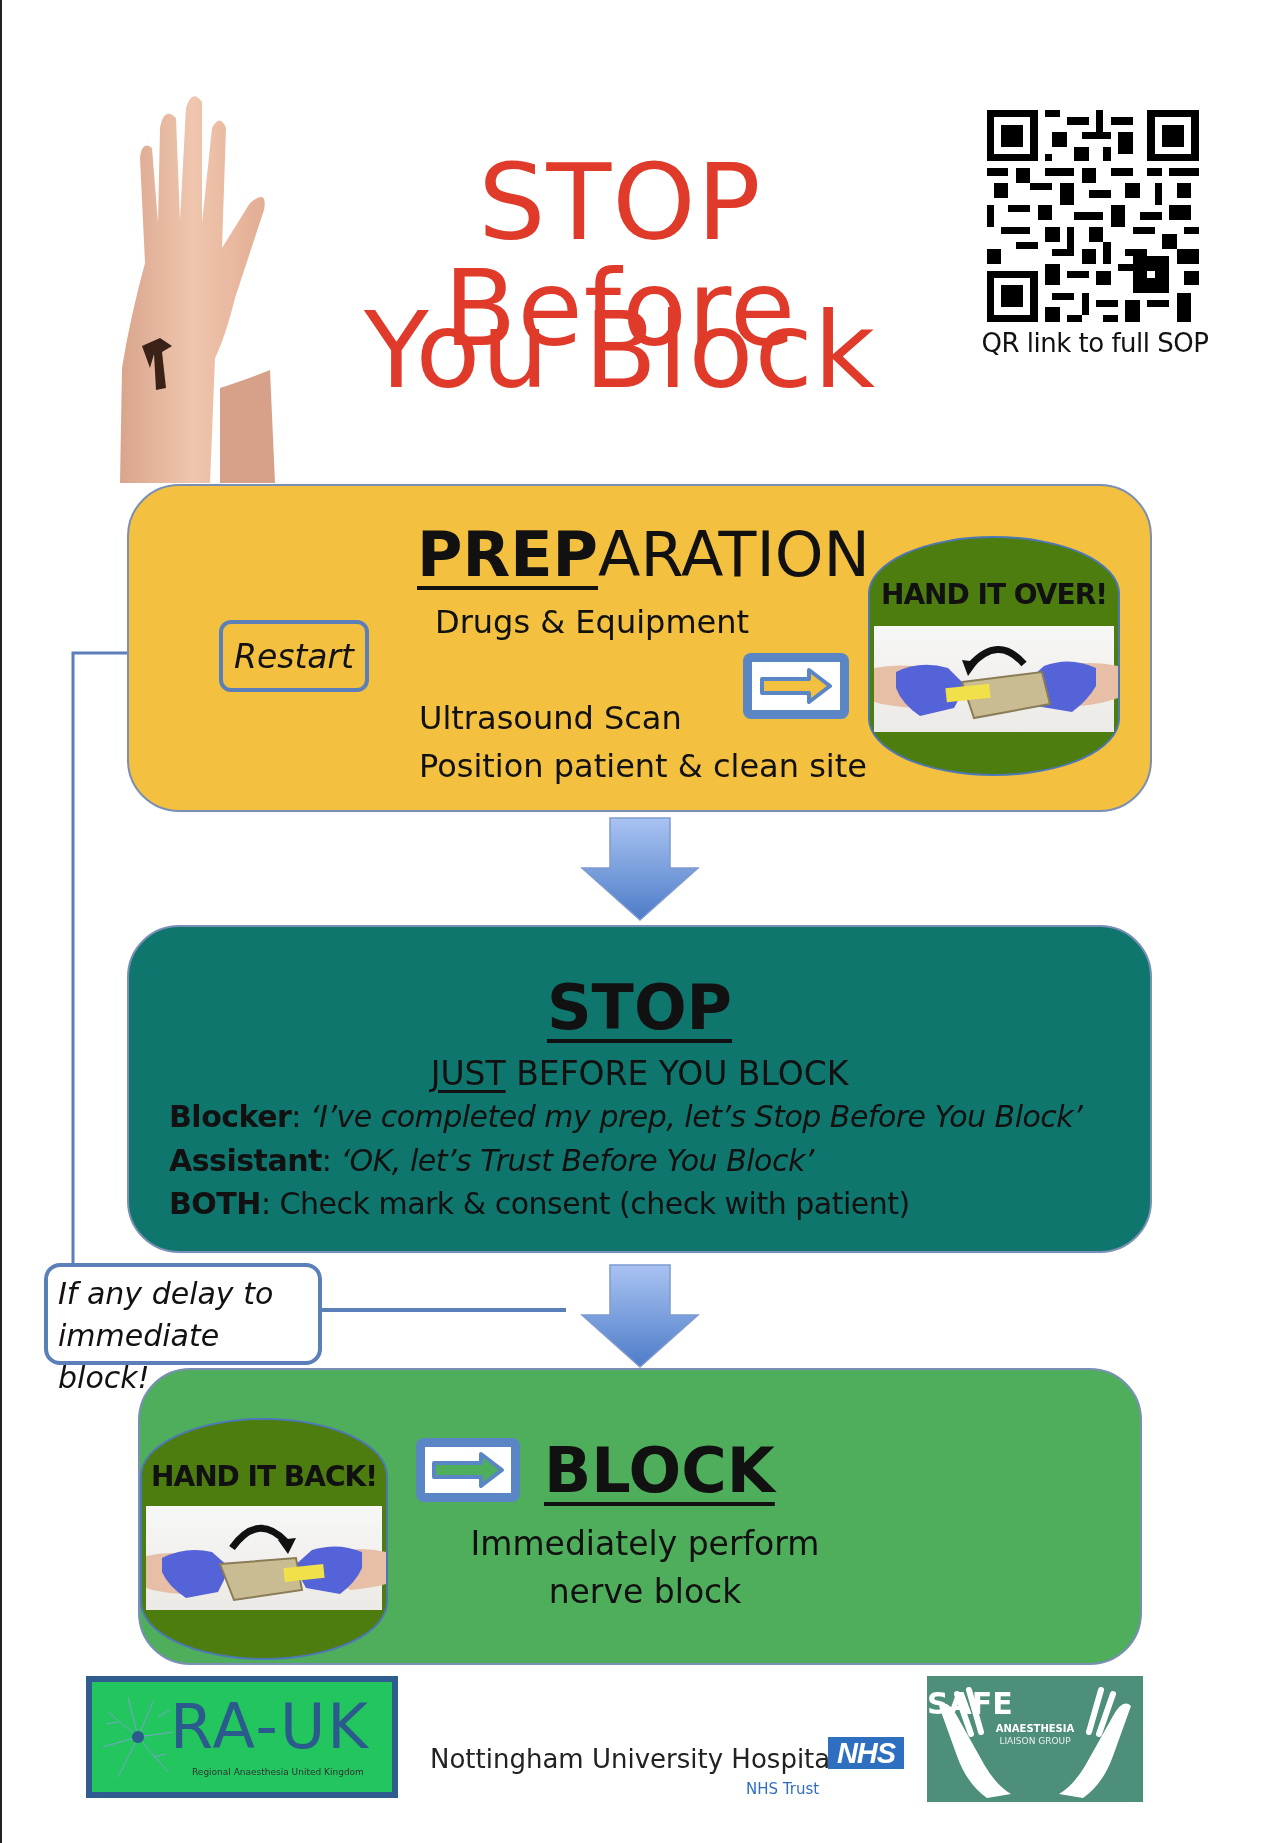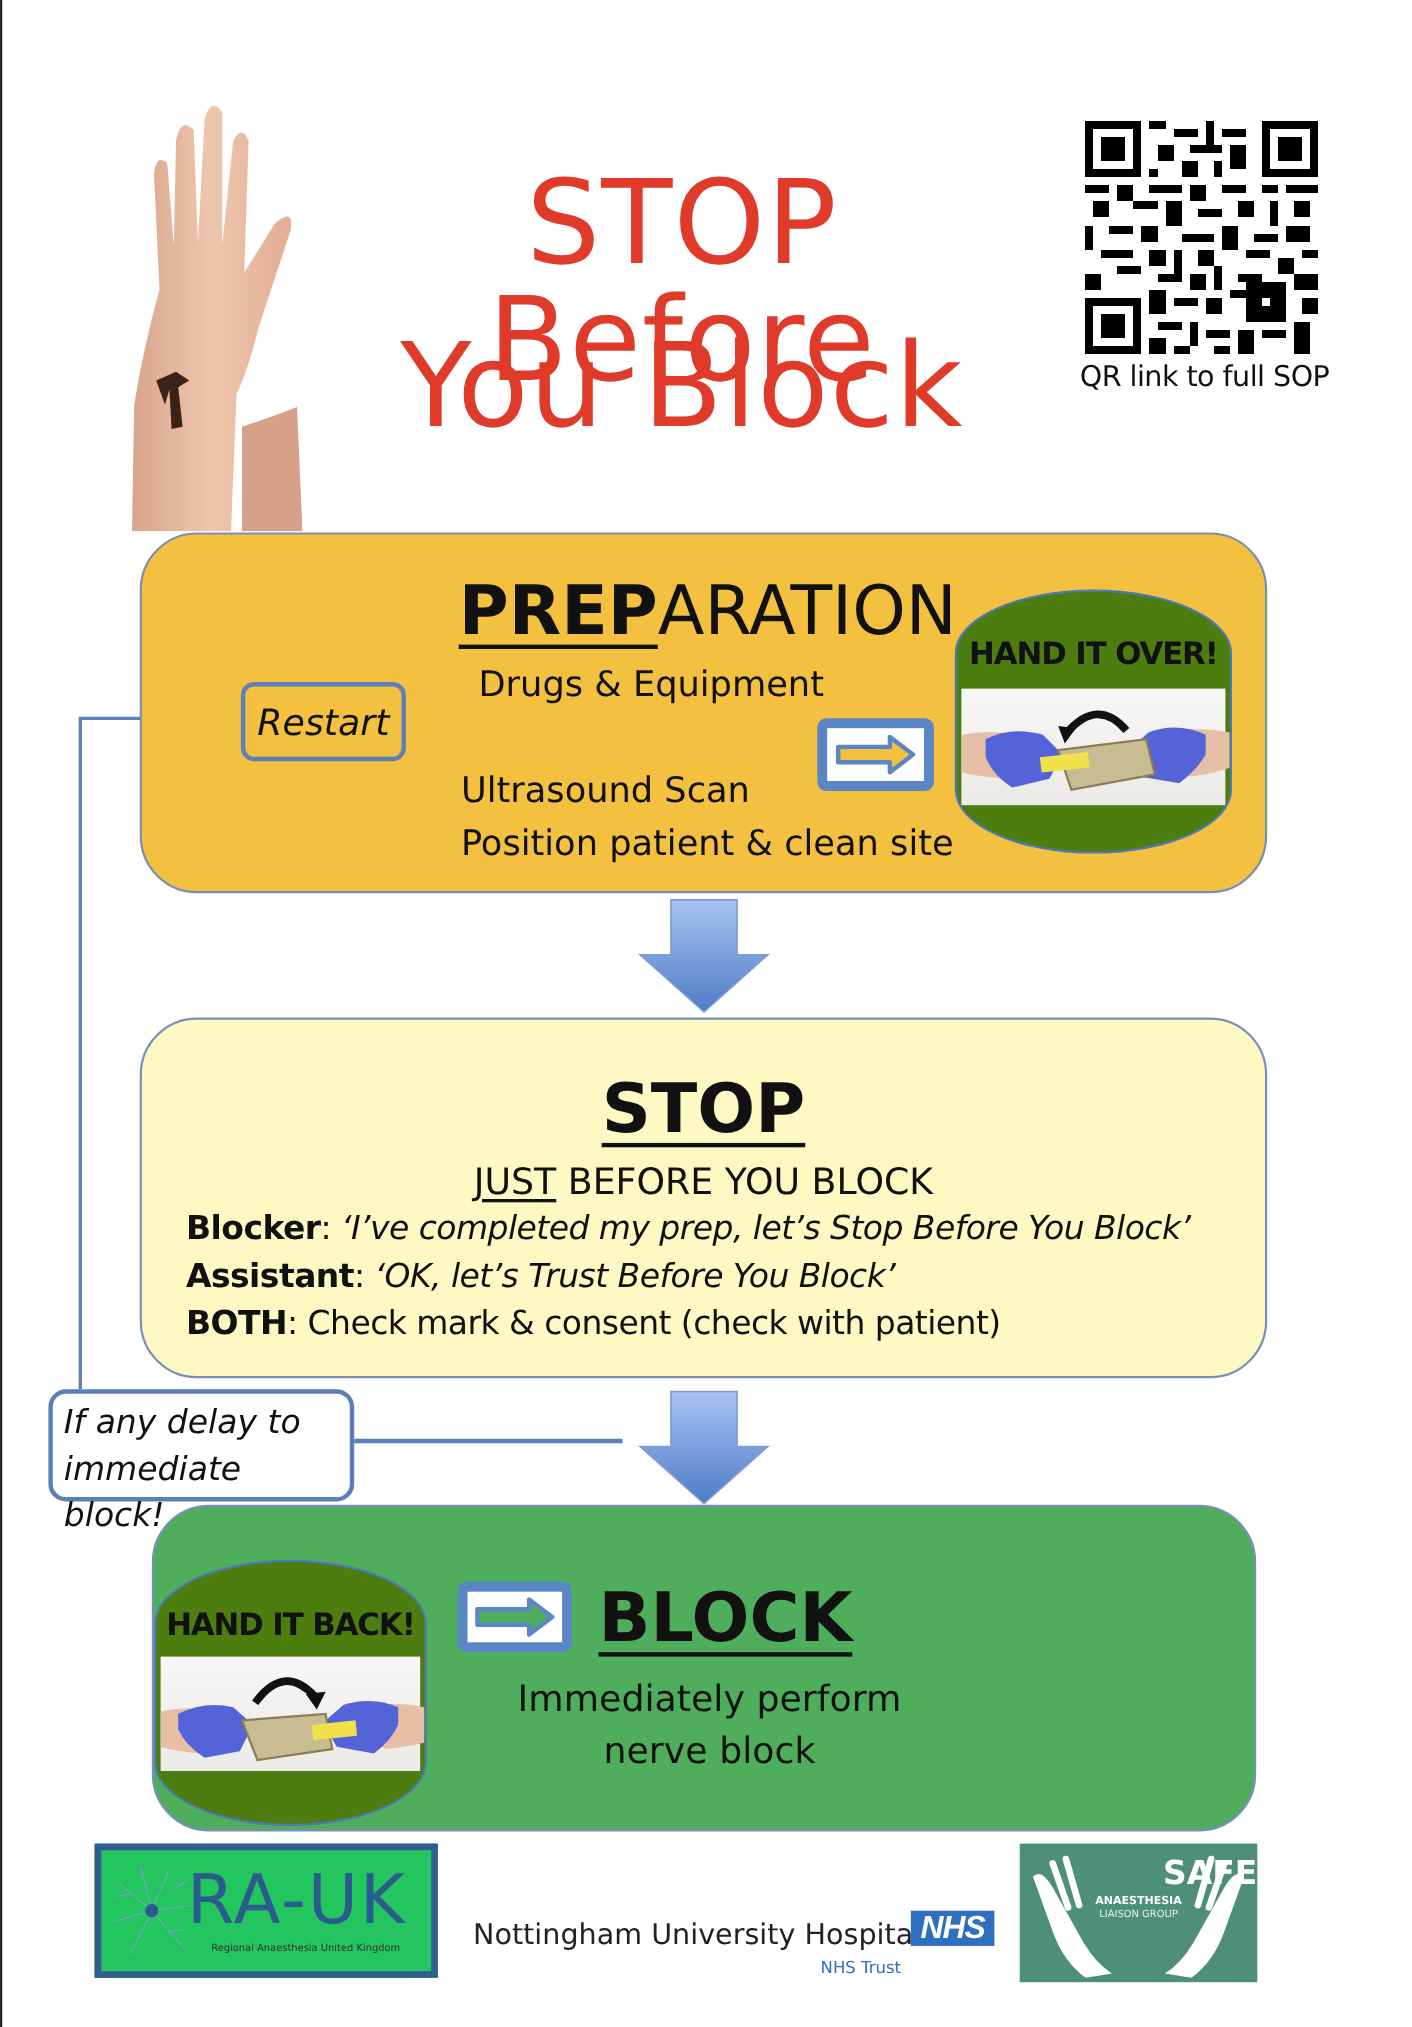--- a/index.html
+++ b/index.html
@@ -11,21 +11,21 @@
   .hand { position: absolute; left: 100px; top: 88px; width: 175px; height: 395px; }
   .title { position: absolute; left: 290px; width: 660px; text-align: center; color: #e03a2a; font-size: 106px; line-height: 1; font-family: "DejaVu Sans", sans-serif; font-weight: normal; letter-spacing: 1px; }
   .title.l1 { top: 150px; }
   .title.l2 { top: 298px; }
   .qr { position: absolute; left: 985px; top: 110px; width: 215px; height: 212px; }
   .qr-caption { position: absolute; left: 965px; top: 328px; width: 260px; text-align: center; font-size: 26px; font-family: "DejaVu Sans", sans-serif; letter-spacing: -0.5px; }
 
   
   .panel { position: absolute; border: 2px solid #7a8fb5; border-radius: 52px; }
   .prep { left: 127px; top: 484px; width: 1025px; height: 328px; background: #f3c03f; }
-  .stop { left: 127px; top: 925px; width: 1025px; height: 328px; background: #fef9c3; text-decoration: underline; }
+  .stop { left: 127px; top: 925px; width: 1025px; height: 328px; background: #0f766e; text-decoration: underline; }
   .block { left: 138px; top: 1368px; width: 1004px; height: 297px; background: #4fae5b; }
 
   .prep-title { position: absolute; left: 288px; top: 38px; font-size: 62px; font-family: "DejaVu Sans", sans-serif; letter-spacing: 0px; line-height: 1; }
   .prep-title .b { font-weight: bold; text-decoration: underline; text-decoration-thickness: 4px; text-underline-offset: 10px; }
   .prep-line { position: absolute; left: 290px; font-size: 32px; font-family: "DejaVu Sans", sans-serif; line-height: 1; }
   .restart { position: absolute; left: 90px; top: 134px; width: 150px; height: 72px; border: 4px solid #5b7fb8; border-radius: 12px; display: flex; align-items: center; justify-content: center; font-style: italic; font-size: 33px; font-family: "DejaVu Sans", sans-serif; }
 
   .arrow-box { position: absolute; background: #5b86c6; border-radius: 8px; }
   .arrow-box .inner { position: absolute; left: 9px; top: 9px; right: 9px; bottom: 9px; background: #fff; display: flex; align-items: center; justify-content: center; }
 
@@ -48,21 +48,21 @@
   .block-desc { position: absolute; left: 310px; width: 390px; top: 150px; text-align: center; font-size: 33px; line-height: 48px; font-family: "DejaVu Sans", sans-serif; }
 
   
   .rauk { position: absolute; left: 86px; top: 1676px; width: 312px; height: 122px; border: 6px solid #2f5d8f; background: #22c55e; }
   .rauk .big { position: absolute; left: 78px; top: 8px; font-size: 62px; color: #2b5a8c; font-family: "DejaVu Sans", sans-serif; letter-spacing: 2px; }
   .rauk .small { position: absolute; left: 100px; top: 85px; font-size: 9px; color: #333; font-family: "DejaVu Sans", sans-serif; }
   .nuh-name { position: absolute; left: 430px; top: 1744px; font-size: 26px; font-family: "DejaVu Sans", sans-serif; color: #222; }
   .nhs-logo { position: absolute; left: 828px; top: 1737px; width: 76px; height: 32px; background: #2f6fbf; color: #fff; font-weight: bold; font-style: italic; font-size: 29px; line-height: 32px; text-align: center; font-family: "Liberation Sans", sans-serif; letter-spacing: -1px; }
   .nhs-trust { position: absolute; left: 746px; top: 1780px; font-size: 15px; color: #2f6fbf; font-family: "DejaVu Sans", sans-serif; }
   .safe { position: absolute; left: 927px; top: 1676px; width: 216px; height: 126px; background: #4e8f7c; }
-  .safe .t1 { position: absolute; left: 0; right: 0; top: 10px; text-align: right; color: #fff; font-size: 30px; font-weight: bold; font-family: "DejaVu Sans", sans-serif; }
+  .safe .t1 { position: absolute; left: 0; right: 0; top: 10px; text-align: left; color: #fff; font-size: 30px; font-weight: bold; font-family: "DejaVu Sans", sans-serif; }
   .safe .t2 { position: absolute; left: 0; right: 0; top: 47px; text-align: center; color: #fff; font-size: 10px; font-weight: bold; font-family: "DejaVu Sans", sans-serif; }
   .safe .t3 { position: absolute; left: 0; right: 0; top: 60px; text-align: center; color: #e8f0ec; font-size: 9px; font-family: "DejaVu Sans", sans-serif; }
   svg { display: block; }
 </style>
 </head>
 <body>
 
 <div class="frame"></div>
 
 <div class="hand">

